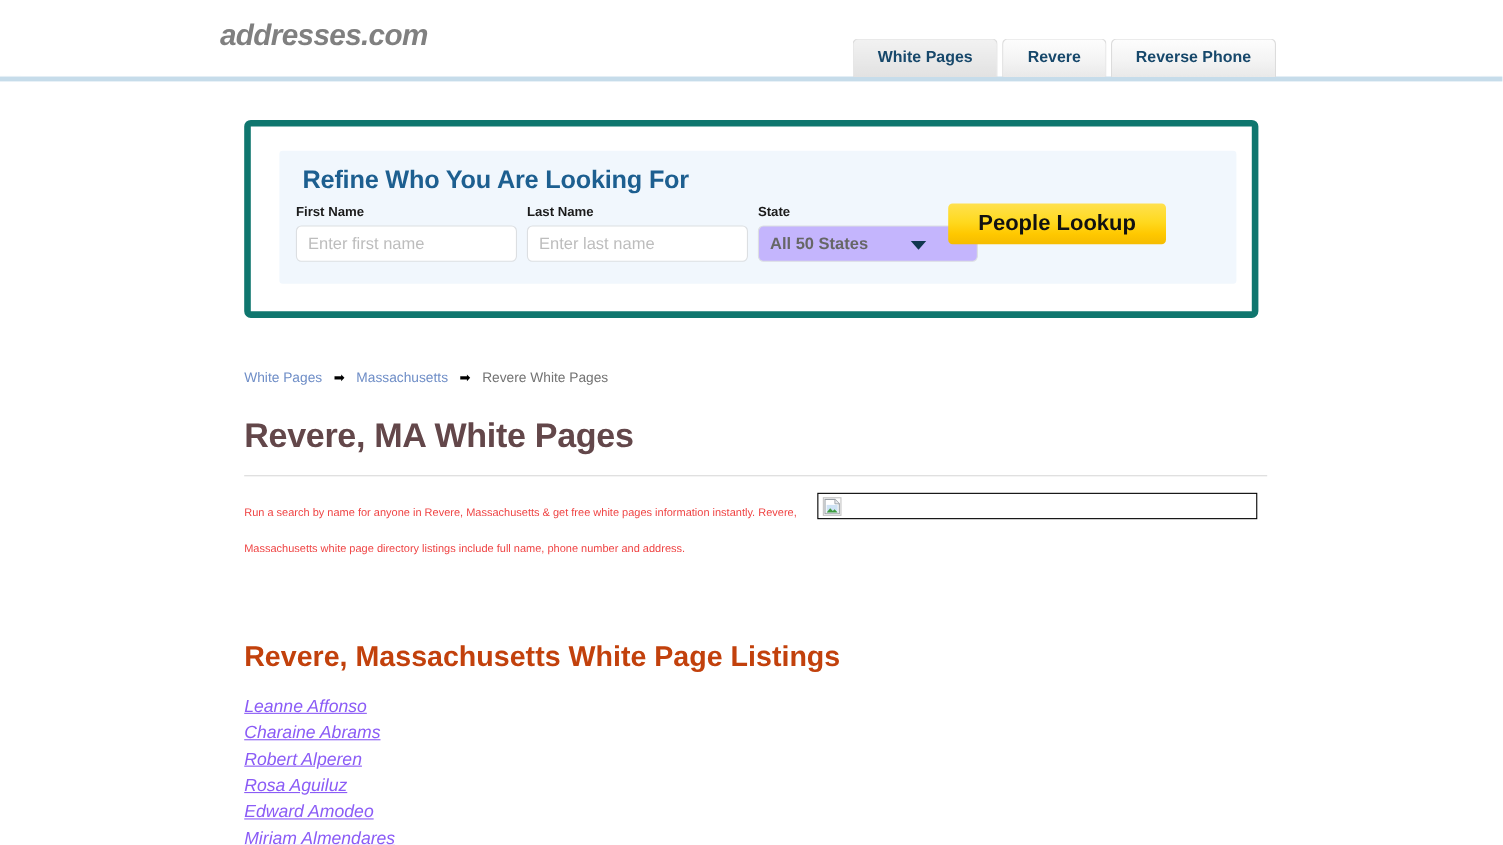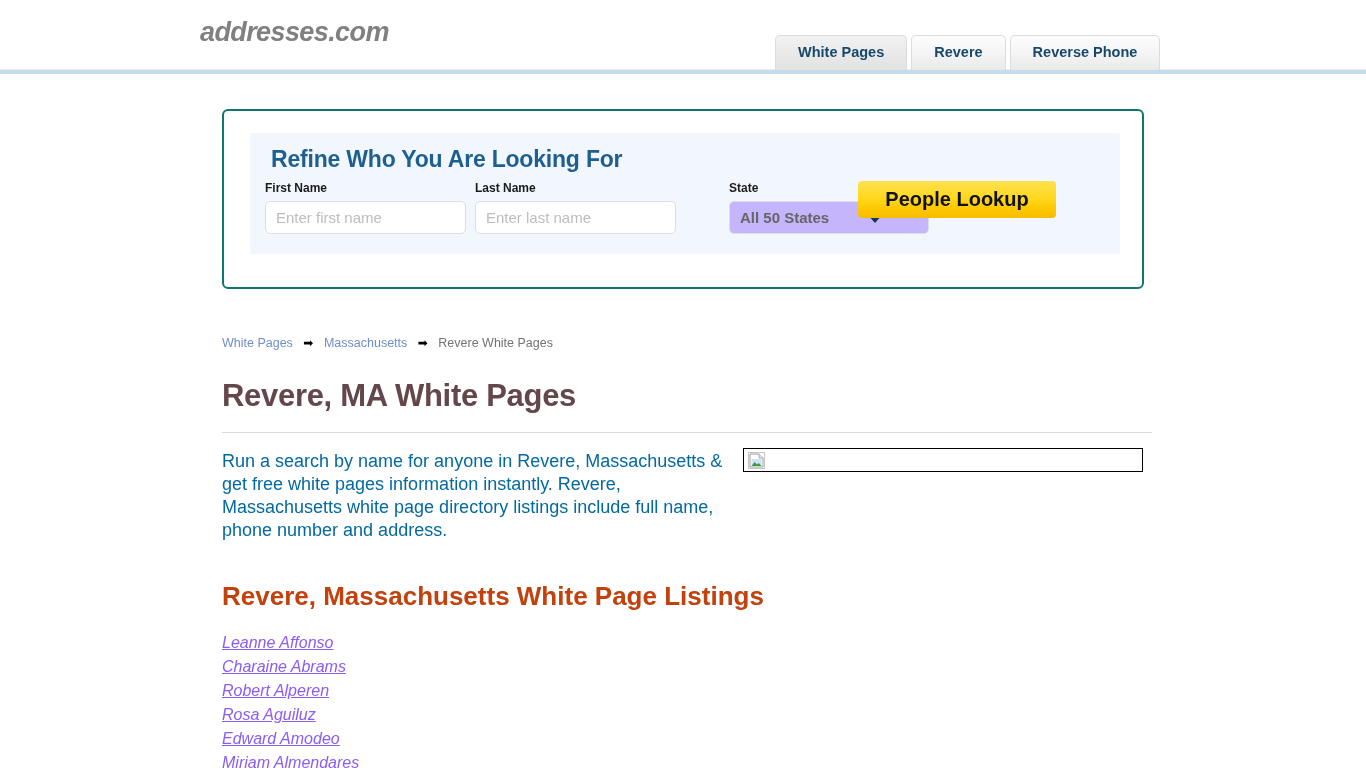--- a/index.html
+++ b/index.html
@@ -70,21 +70,21 @@
     position: relative;
     width: 1366px;
   }
   .search-card {
     position: absolute;
     left: 222px;
     top: 35px;
     width: 922px;
     height: 180px;
     background: #ffffff;
-    border: 2px solid #0f766e;
+    border: 6px solid #0f766e;
     border-radius: 6px;
   }
   .search-inner {
     position: absolute;
     left: 26px;
     top: 22px;
     width: 870px;
     height: 121px;
     background: #f1f7fd;
     border-radius: 3px;
@@ -117,21 +117,21 @@
     background: #ffffff;
     font-size: 15px;
     color: #444;
     padding: 0 10px;
     font-family: "Liberation Sans", sans-serif;
     outline: none;
   }
   .text-input::placeholder { color: #bdbdbd; }
   .field-first { left: 15px; }
   .field-last  { left: 225px; }
-  .field-state { left: 435px; margin-left: 44px; }
+  .field-state { left: 435px; }
 
   .select-wrap {
     position: relative;
     width: 165px;
     height: 33px;
   }
   .select-box {
     width: 200px;
     height: 33px;
     border: 1px solid #dcdfe2;
@@ -208,23 +208,23 @@
     width: 930px;
   }
 
   .intro-row {
     position: relative;
     margin-top: 17px;
     height: 70px;
   }
   .intro-text {
     width: 516px;
-    font-size: 18px;
-    line-height: 23px;
-    color: #0369a1;
+    font-size: 10px;
+    line-height: 33px;
+    color: #ef4444;
   }
   .broken-img {
     position: absolute;
     left: 521px;
     top: -2px;
     width: 400px;
     height: 24px;
     border: 1px solid #000000;
     background: #ffffff;
   }

